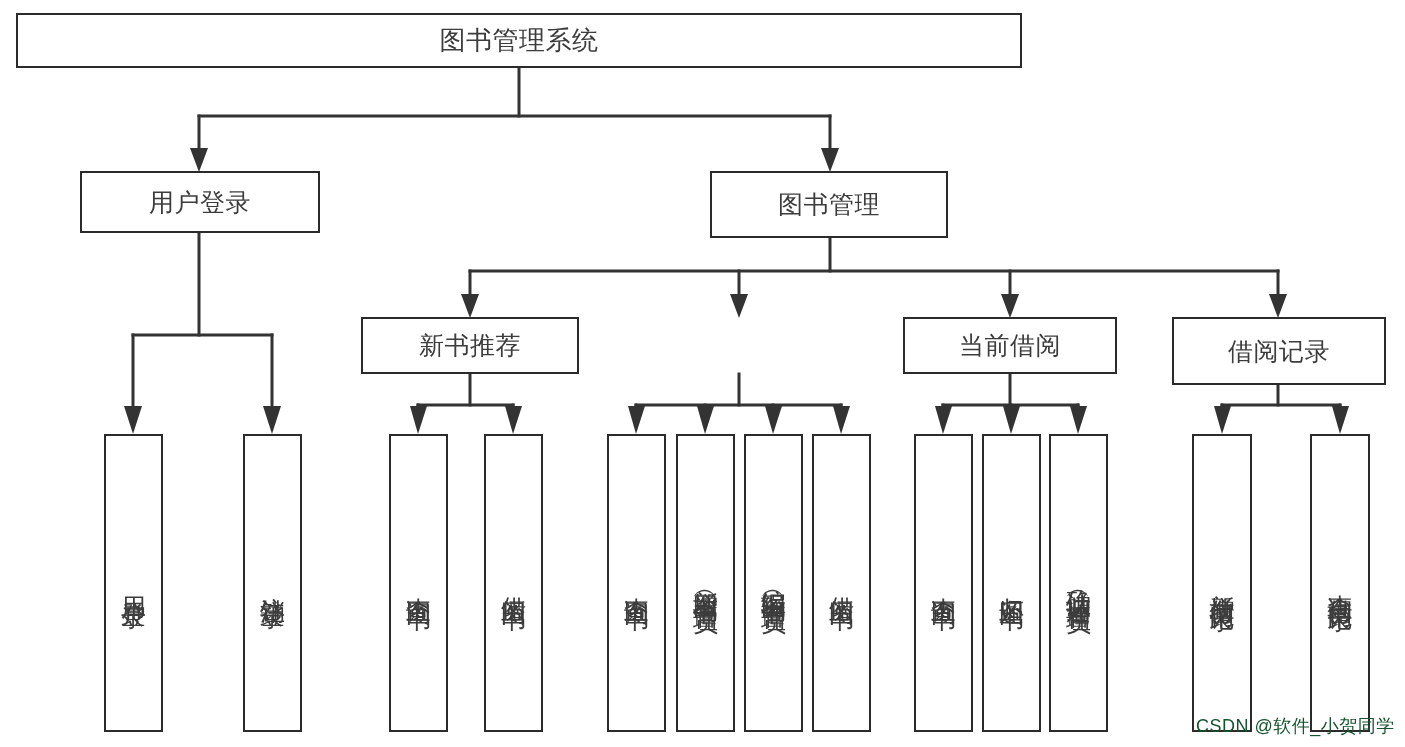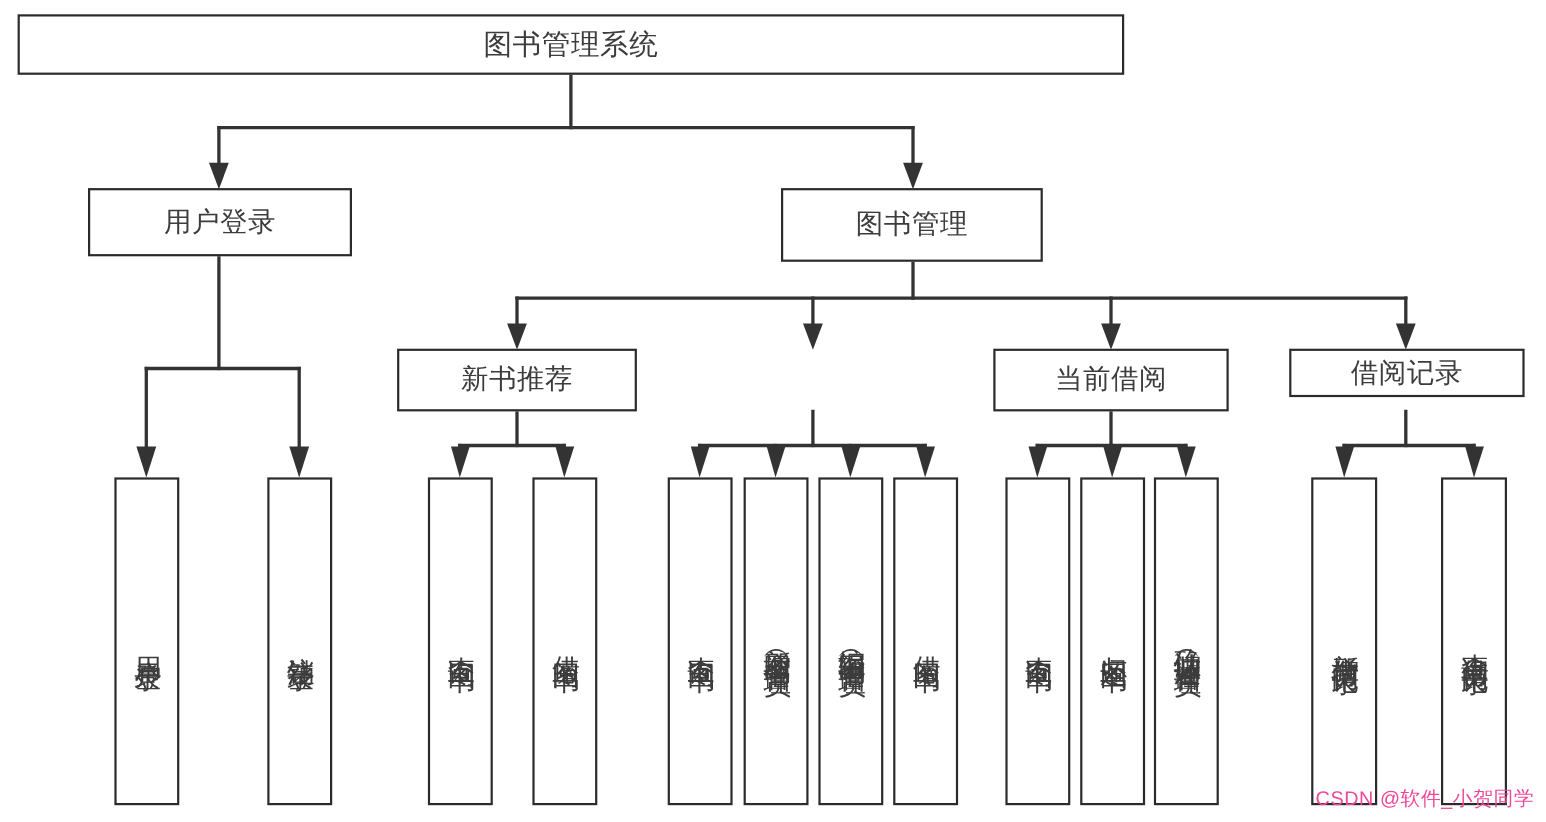--- a/index.html
+++ b/index.html
@@ -56,21 +56,21 @@
     writing-mode: vertical-rl;
     text-orientation: upright;
     font-size: 25px;
     letter-spacing: 3px;
     line-height: 1;
     white-space: nowrap;
   }
   #root-node .label { font-size: 26px; }
   .watermark {
     position: absolute;
-    color: #ec4899;
+    color: #14532d;
     font-size: 18px;
     letter-spacing: 0.5px;
     z-index: 5;
     white-space: nowrap;
     user-select: none;
   }
 </style>
 </head>
 <body>
 
@@ -172,21 +172,21 @@
 
   <div class="node horiz" style="left:361px; top:317px; width:218px; height:57px;">
     <span class="label">新书推荐</span>
   </div>
 
 
   <div class="node horiz" style="left:903px; top:317px; width:214px; height:57px;align-items:center;">
     <span class="label">当前借阅</span>
   </div>
 
-  <div class="node horiz" style="left:1172px; top:317px; width:214px; height:44px;">
+  <div class="node horiz" style="left:1172px; top:317px; width:214px; height:68px;">
     <span class="label">借阅记录</span>
   </div>
 
   <div class="node vert" style="left:104px; top:434px; width:59px; height:298px;">
     <span class="label">用户登录</span>
   </div>
 
   <div class="node vert" style="left:243px; top:434px; width:59px; height:298px;">
     <span class="label">注销登录</span>
   </div>

